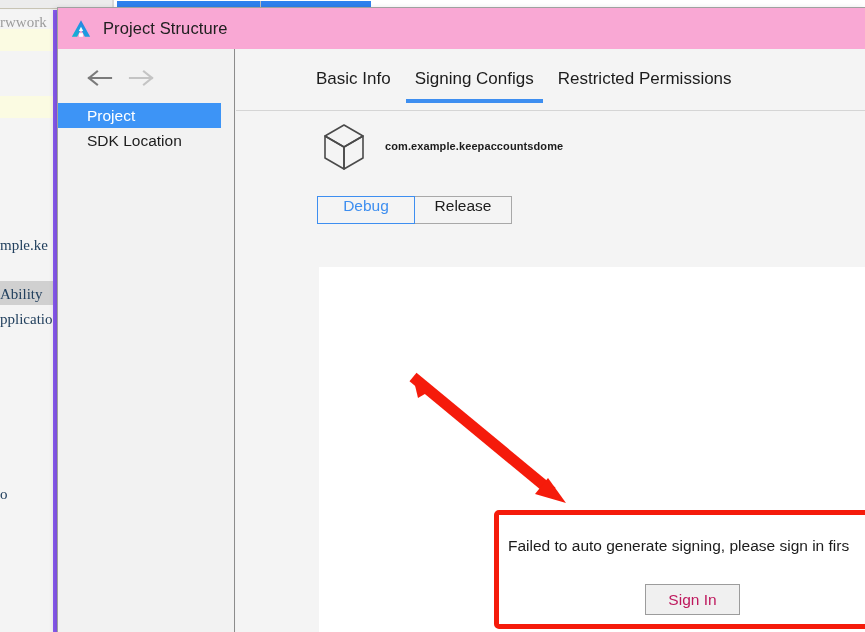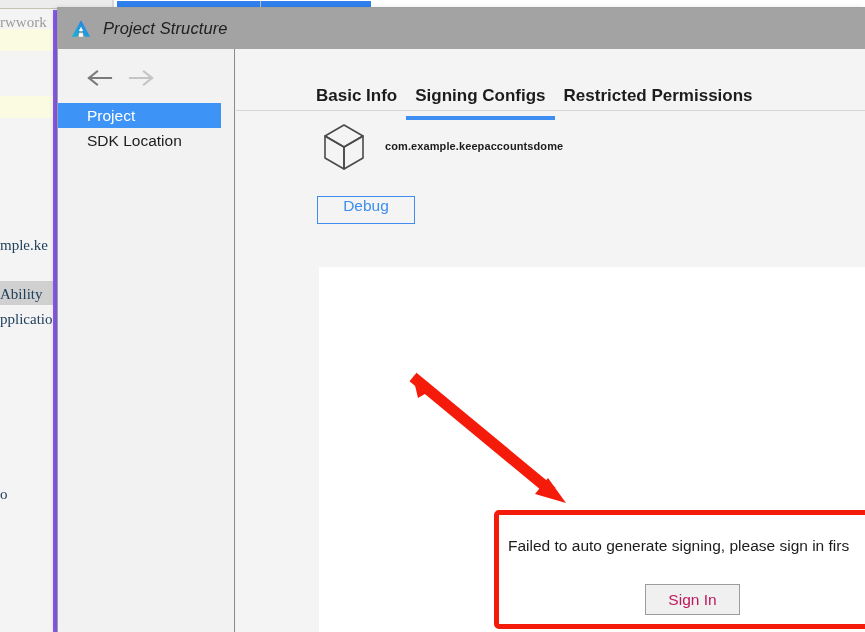--- a/index.html
+++ b/index.html
@@ -97,26 +97,25 @@
     border-bottom: none;
     box-sizing: border-box;
     box-shadow: -2px 2px 6px rgba(0,0,0,0.18);
     overflow: hidden;
   }
 
   .dialog-titlebar {
     position: absolute;
     left: 0; top: 0;
     width: 808px; height: 41px;
-    background: #a3a3a3;
+    background: #f9a8d4;
     display: flex;
     align-items: center;
     padding-left: 12px;
     box-sizing: border-box;
-    font-style: italic;
   }
   .deveco-logo { width: 22px; height: 22px; flex: none; }
   .dialog-title {
     font-size: 16.5px;
     color: #202020;
     margin-left: 11px;
     letter-spacing: 0.1px;
   }
 
   
@@ -162,25 +161,24 @@
   }
   .tabs-bar {
     position: absolute;
     left: 0; top: 14px;
     width: 630px; height: 48px;
     border-bottom: 1px solid #d5d5d5;
     box-sizing: border-box;
   }
   .tabs-row {
     position: absolute;
-    left: 71px; top: 17px;
+    left: 71px; top: 0;
     display: flex;
     align-items: flex-start;
-    gap: 0;
-    font-weight: bold;
+    gap: 6px;
   }
   .tab {
     position: relative;
     font-size: 17px;
     color: #1c1c1c;
     padding: 6px 9px 14px 9px;
     cursor: default;
     white-space: nowrap;
   }
   .tab.active::after {
@@ -367,20 +365,23 @@
           <path d="M44 16 L44 38 L25 49 L25 27 Z"></path>
         </g>
       </svg>
       <span class="package-name">com.example.keepaccountsdome</span>
     </div>
 
     <div class="buildtype-toggle">
       <div class="toggle-btn selected">
         <span>Debug</span>
       </div>
+      <div class="toggle-btn unselected">
+        <span>Release</span>
+      </div>
     </div>
 
     <div class="content-panel">
       
     </div>
 
   </div>
 </div>
 
 <div class="error-message">Failed to auto generate signing, please sign in firs</div>

